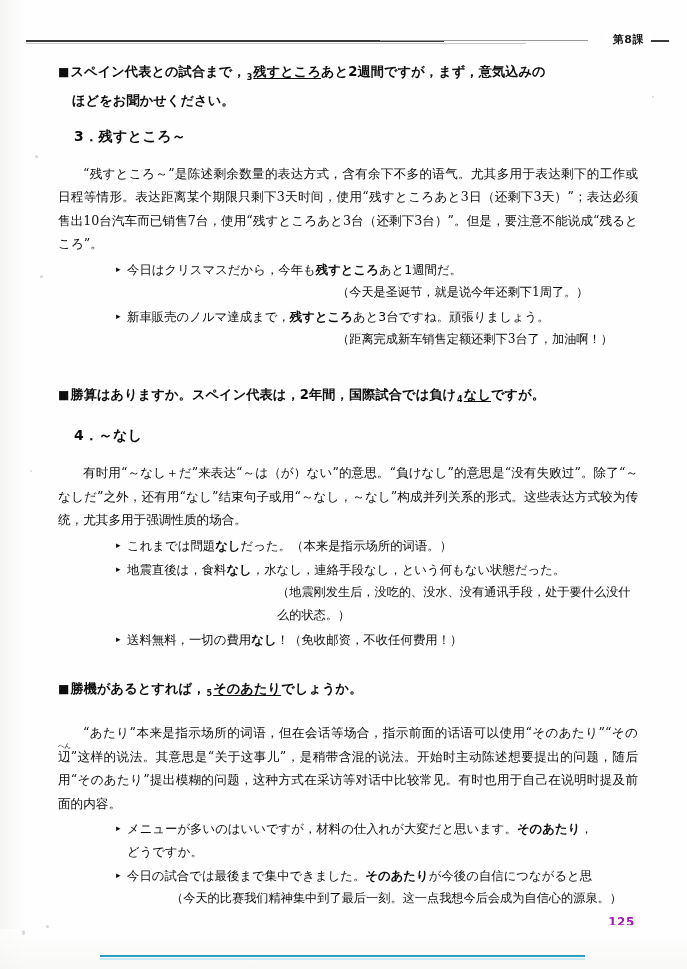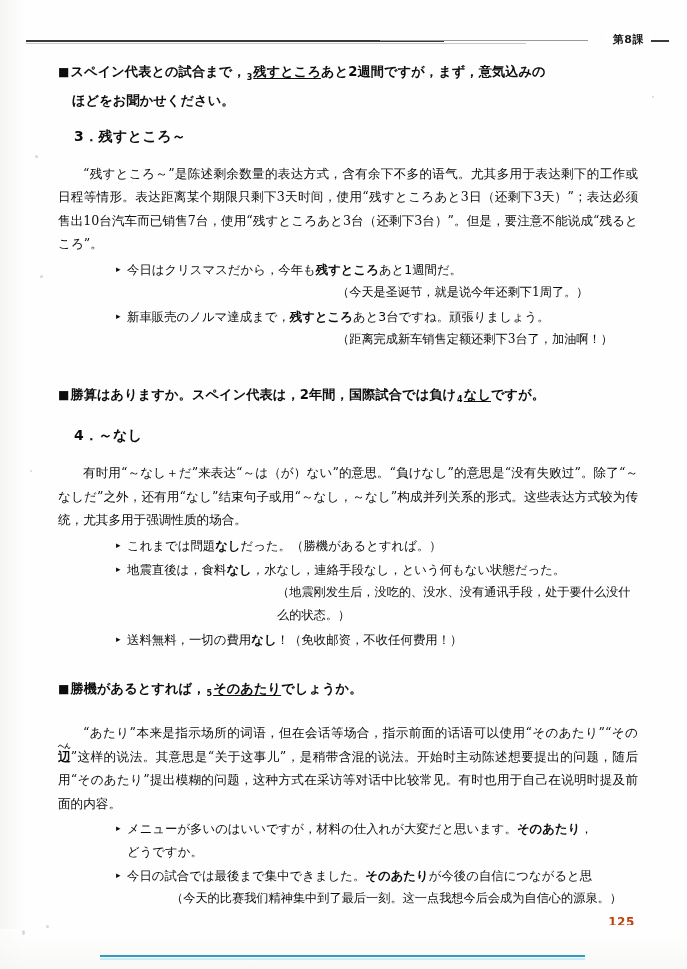--- a/index.html
+++ b/index.html
@@ -173,35 +173,35 @@
     font-size: 12.2px;
     line-height: 23px;
     text-indent: 0;
     font-family: "DejaVu Serif", "Liberation Serif", serif;
   }
   .trans.ind-far   { padding-left: 210px; }
   .trans.ind-mid   { padding-left: 150px; }
   .trans.ind-near  { padding-left: 44px; }
 
   
-  ruby { ruby-align: center; font-weight: bold; }
+  ruby { ruby-align: center; }
   rt {
     font-size: 6.5px;
     line-height: 7px;
     letter-spacing: -.3px;
   }
 
   
   .folio {
     position: absolute;
     right: 52px;
     bottom: 44px;
     font-size: 12px;
     font-weight: 700;
-    color: #c2410c;
+    color: #a21caf;
     letter-spacing: .6px;
     font-family: "DejaVu Sans", "Liberation Sans", sans-serif;
     overflow: hidden;
     height: 9px;
     line-height: 12px;
   }
 
   
   .teal-rule {
     position: absolute;
@@ -278,21 +278,21 @@
     <p class="dialogue" style="margin-top:32px;">
       <span class="sq">■</span><span>勝算はありますか。スペイン代表は，2年間，国際試合では負け</span><span class="sub">4</span><span class="ul">なし</span><span>ですが。</span>
     </p>
 
     <h2 class="sec-head">4．～なし</h2>
     <p class="explain">有时用“～なし＋だ”来表达“～は（が）ない”的意思。“負けなし”的意思是“没有失败过”。除了“～なしだ”之外，还有用“なし”结束句子或用“～なし，～なし”构成并列关系的形式。这些表达方式较为传统，尤其多用于强调性质的场合。</p>
 
     <ul class="examples">
       <li>
         <span class="arrow">▸</span>
-        <span class="jp">これまでは問題</span><b class="jp">なし</b><span class="jp">だった。</span><span>（勝機があるとすれば。）</span>
+        <span class="jp">これまでは問題</span><b class="jp">なし</b><span class="jp">だった。</span><span>（本来是指示场所的词语。）</span>
       </li>
       <li>
         <span class="arrow">▸</span>
         <span class="jp">地震直後は，食料</span><b class="jp">なし</b><span class="jp">，水なし，連絡手段なし，という何もない状態だった。</span>
         <span class="trans ind-mid">（地震刚发生后，没吃的、没水、没有通讯手段，处于要什么没什么的状态。）</span>
       </li>
       <li>
         <span class="arrow">▸</span>
         <span class="jp">送料無料，一切の費用</span><b class="jp">なし</b><span class="jp">！</span><span>（免收邮资，不收任何费用！）</span>
       </li>

